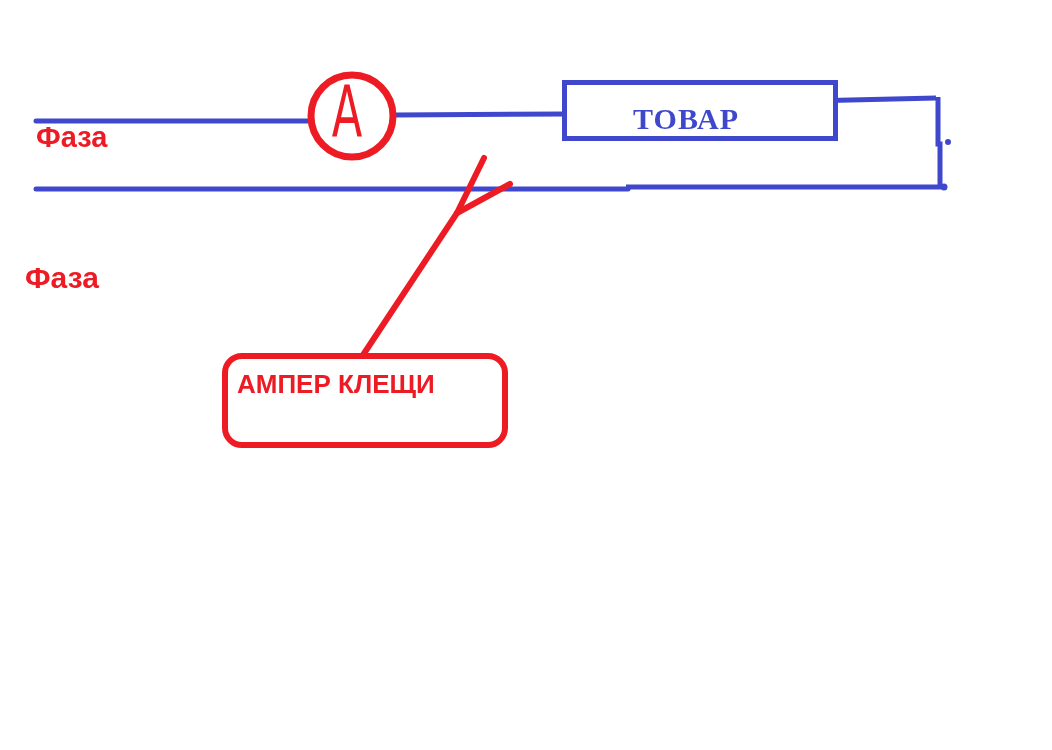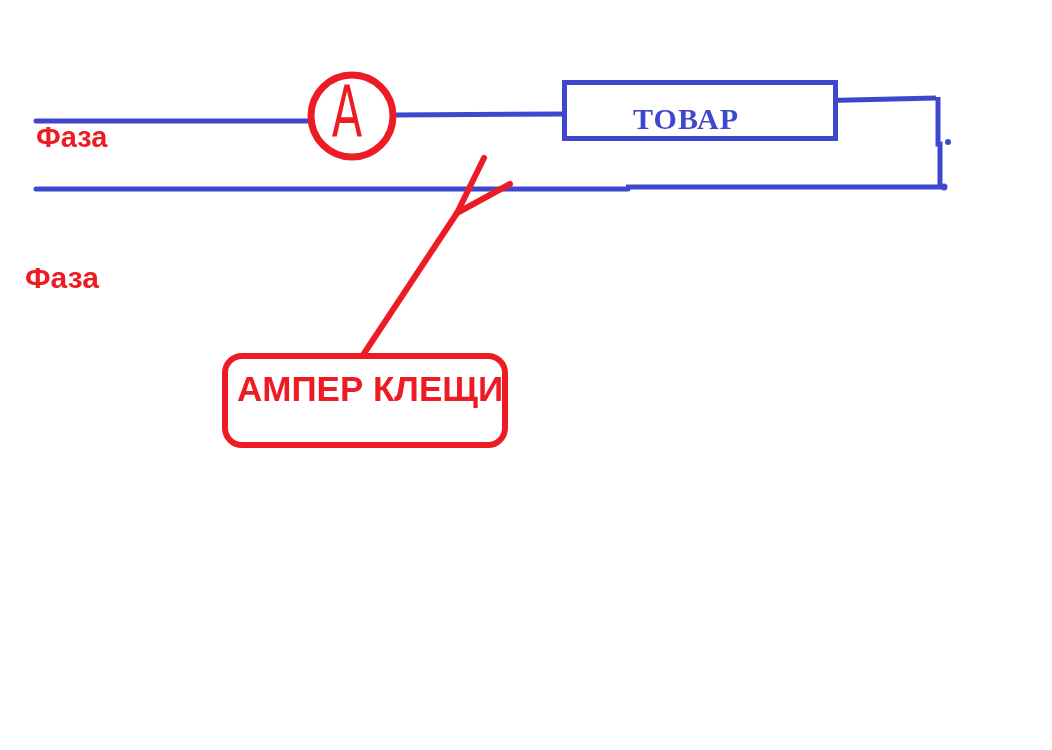--- a/index.html
+++ b/index.html
@@ -50,21 +50,21 @@
     left:222px;top:353px;width:286px;height:95px;
     border:6px solid var(--accent-red);
     border-radius:20px;
     background:var(--bg);
   }
   .clamp-box span{
     display:block;
     margin:10px 4px 0 9px;
     color:var(--accent-red);
     font-weight:bold;
-    font-size:35px;
+    font-size:26px;
     white-space:nowrap;
   }
 
   svg text.ammeter-glyph{
     fill:var(--accent-red);
     font-family:"DejaVu Sans","Liberation Sans",sans-serif;
     font-size:72px;
   }
 </style>
 </head>

